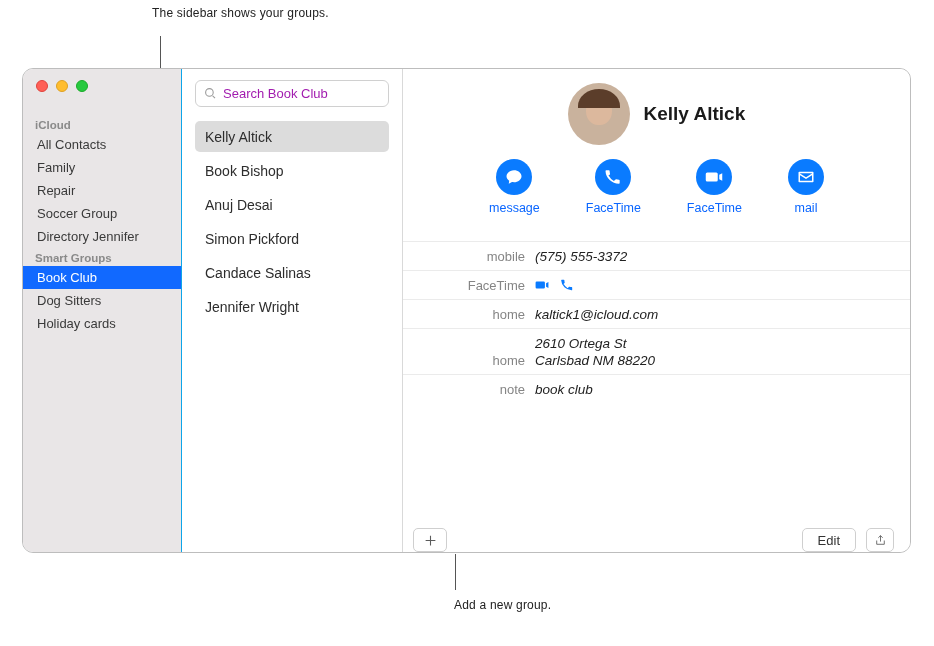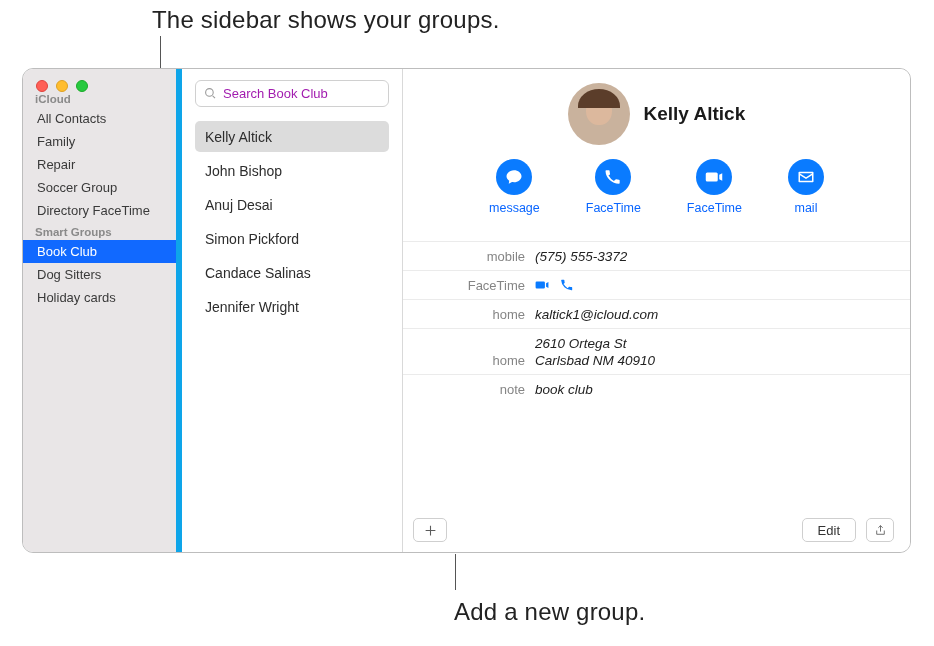--- a/index.html
+++ b/index.html
@@ -1,39 +1,39 @@
 <!DOCTYPE html>
 <html><head>
 <meta charset="utf-8">
 <style>
   * { box-sizing: border-box; }
   html, body { margin:0; padding:0; font-family: -apple-system, "Helvetica Neue", Arial, sans-serif; }
   body { width:934px; height:646px; position:relative; color:#333; }
 
   
-  .callout { position:absolute; font-size:24px; color:#222; letter-spacing:0.2px; }
+  .callout { position:absolute; font-size:12px; color:#222; letter-spacing:0.2px; }
   .callout-line { position:absolute; background:#555; }
 
   
   .window {
     position:absolute; left:22px; top:68px; width:889px; height:485px;
     border:1px solid #bdbdbd; border-radius:11px; overflow:hidden;
     background:#fff;
     display:flex;
   }
   .traffic { position:absolute; left:13px; top:11px; display:flex; gap:8px; }
   .tl { width:12px; height:12px; border-radius:50%; }
   .tl.red { background:#ff5f56; border:0.5px solid #e0433d; }
   .tl.yellow { background:#ffbd2e; border:0.5px solid #dea123; }
   .tl.green { background:#27c93f; border:0.5px solid #1aab29; }
 
   
   .sidebar {
-    width:159px; height:100%; background:#e9e6e7; padding-top:20px;
-    border-right:6px solid #0ea5e9;
+    width:159px; height:100%; background:#e9e6e7; padding-top:46px;
+    border-right:1px solid #0ea5e9;
     font-size:13px; color:#3a3a3a;
   }
   .sidebar .section-header {
     padding:4px 12px 2px; font-size:11.5px; color:#8a8a8a; font-weight:600;
   }
   .sidebar .item {
     padding:4px 14px; cursor:default;
   }
   .sidebar .item.selected {
     background:#1169ff; color:#fff; font-weight:500;
@@ -86,21 +86,21 @@
   .fields { margin-top:26px; border-top:1px solid #ebebeb; }
   .row { display:flex; border-bottom:1px solid #ebebeb; padding:7px 0 6px;align-items:flex-end; }
   .row .label { width:132px; text-align:right; color:#858585; padding-right:10px; font-size:13px; }
   .row .value { flex:1; color:#222; font-size:13.5px; padding-right:18px;font-style:italic; }
   .ft-icons svg { width:14px; height:14px; fill:#0a7bff; vertical-align:-2px; }
   .ft-icons span+span { margin-left:7px; }
   .addr-lines div+div { margin-top:2px; }
 
   .toolbar-bottom {
     position:absolute; left:0; right:0; bottom:0; height:44px;
-    display:flex; align-items:center; padding:0 16px 0 10px; gap:10px;
+    display:flex; align-items:flex-end; padding:0 16px 0 10px; gap:10px;
   }
   .plus-btn {
     width:34px; height:24px; border:1px solid #cfcfcf; border-radius:5px;
     display:flex; align-items:center; justify-content:center; color:#5b5b5b;
     background:#fff;
   }
   .plus-btn svg{ width:13px; height:13px; fill:#5b5b5b; }
   .spacer { flex:1; }
   .edit-btn {
     height:24px; padding:0 15px; border:1px solid #cfcfcf; border-radius:5px;
@@ -127,37 +127,37 @@
     <div class="tl yellow"></div>
     <div class="tl green"></div>
   </div>
 
   <div class="sidebar" id="sidebar">
       <div class="section-header">iCloud</div>
       <div class="item">All Contacts</div>
       <div class="item">Family</div>
       <div class="item">Repair</div>
       <div class="item">Soccer Group</div>
-      <div class="item">Directory FaceTime</div>
+      <div class="item">Directory Jennifer</div>
       <div class="section-header">Smart Groups</div>
       <div class="item selected">Book Club</div>
       <div class="item">Dog Sitters</div>
       <div class="item">Holiday cards</div>
     </div>
 
   <div class="listcol">
     <div class="searchbox">
       <svg viewBox="0 0 24 24">
           <path fill="#9a9a9a" d="M10 2a8 8 0 1 1 0 16 8 8 0 0 1 0-16zm0 2a6 6 0 1 0 0 12 6 6 0 0 0 0-12zm9.7 17.3-4.4-4.4 1.4-1.4 4.4 4.4-1.4 1.4z"></path>
         </svg>
       <span>Search Book Club</span>
     </div>
     <div class="contact-list" id="contact-list">
         <div class="contact-item selected">Kelly Altick</div>
-        <div class="contact-item">John Bishop</div>
+        <div class="contact-item">Book Bishop</div>
         <div class="contact-item">Anuj Desai</div>
         <div class="contact-item">Simon Pickford</div>
         <div class="contact-item">Candace Salinas</div>
         <div class="contact-item">Jennifer Wright</div>
       </div>
   </div>
 
   <div class="detail">
     <div class="detail-header">
       <span class="avatar"></span>
@@ -215,21 +215,21 @@
         </div>
       </div>
       <div class="row">
         <div class="label">home</div>
         <div class="value">kaltick1@icloud.com</div>
       </div>
       <div class="row">
         <div class="label">home</div>
         <div class="value addr-lines">
           <div>2610 Ortega St</div>
-          <div>Carlsbad NM 40910</div>
+          <div>Carlsbad NM 88220</div>
         </div>
       </div>
       <div class="row" style="border-bottom:none">
         <div class="label">note</div>
         <div class="value">book club</div>
       </div>
     </div>
 
     <div class="toolbar-bottom">
       <div class="plus-btn">

